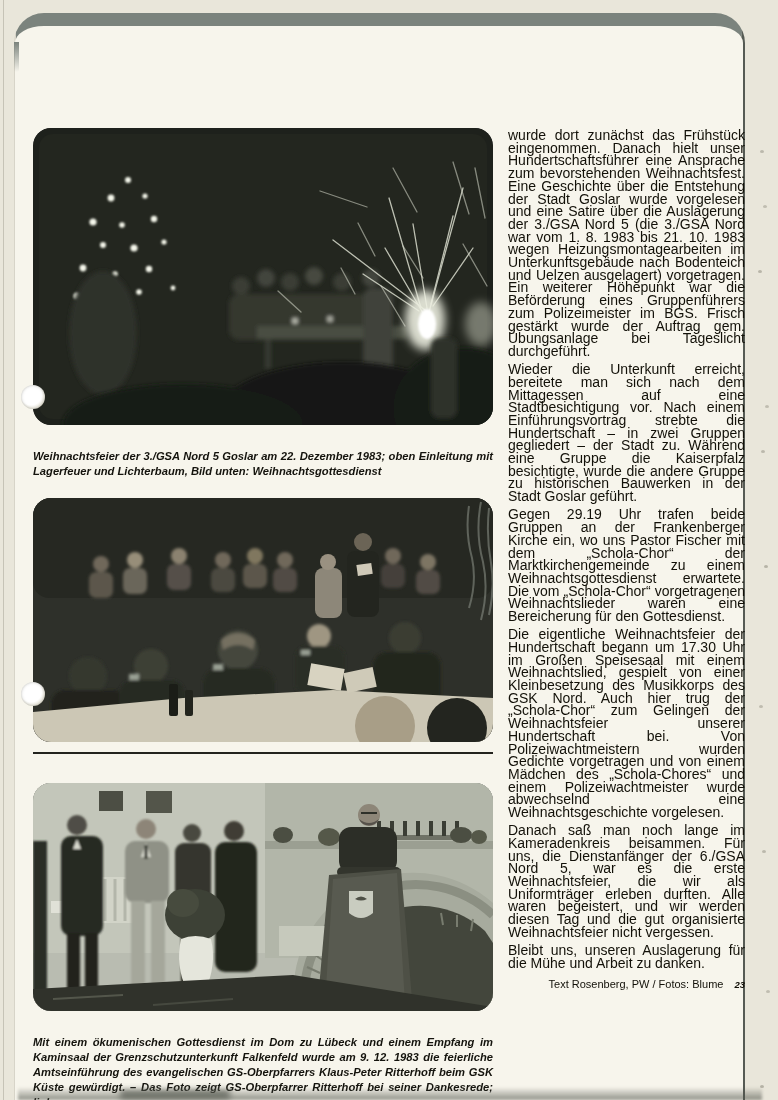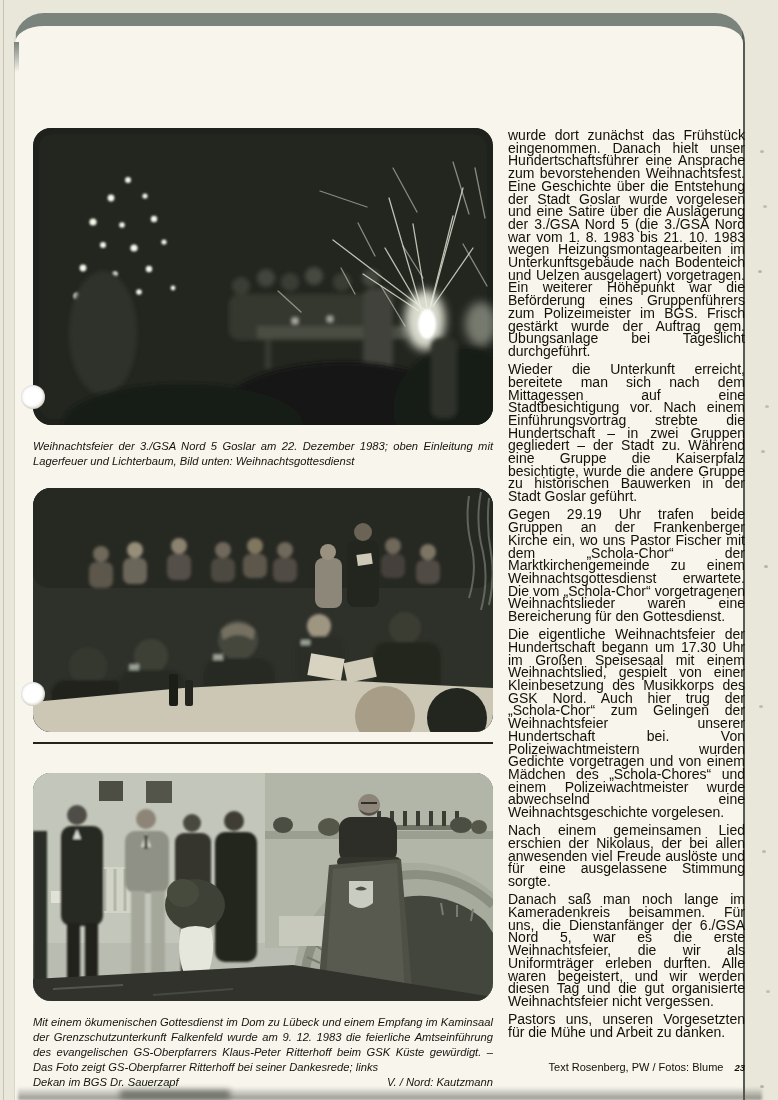--- a/index.html
+++ b/index.html
@@ -28,30 +28,30 @@
     background:#575b52;filter:blur(3px);opacity:.75;}
   .hole{position:absolute;left:21px;width:24px;height:24px;border-radius:50%;
     background:radial-gradient(circle at 42% 40%,#ffffff 52%,#e6e3d7 74%,#cecbbf 100%);
     box-shadow:inset 0 0 3px rgba(120,120,110,.5);z-index:5;}
   .hole-1{top:385px;} .hole-2{top:682px;}
 
   .left-col{position:absolute;left:33px;top:128px;width:460px;}
   figure{margin:0;padding:0;}
   .photo{display:block;width:460px;border-radius:18px;overflow:hidden;background:#222;}
   .caption{font-style:italic;font-size:11.2px;line-height:15px;text-align:justify;
-    color:#14130d;margin-top:14px;}
+    color:#14130d;margin-top:24px;font-weight:bold;}
   .caption-last{display:flex;justify-content:space-between;font-style:italic;
     font-size:11.2px;line-height:15px;color:#14130d;align-items:center;}
   .photo-2{margin-top:19px;}
   .divider{margin-top:10px;height:0;border-top:2px solid #23231e;width:460px;}
   .photo-3{margin-top:29px;}
 
   .right-col{position:absolute;left:508px;top:129px;width:237px;}
   .para{margin:0 0 5.5px 0;font-size:14px;line-height:12.7px;text-align:justify;color:#121008;}
-  .byline-row{display:flex;justify-content:flex-end;align-items:baseline;margin-top:22px;}
+  .byline-row{display:flex;justify-content:flex-end;align-items:baseline;margin-top:8px;}
   .byline{font-size:11px;color:#121008;}
   .page-number{font-size:9.5px;font-weight:bold;margin-left:11px;color:#121008;font-style:italic;}
 </style>
 </head>
 <body>
 
 <div class="page">
   <div class="scan-edge-left"></div>
   <div class="frame"></div>
   <div class="corner-taper"></div>
@@ -325,23 +325,22 @@
     </div>
   </div>
 
   <div class="right-col">
     <div>
 
     <p class="para">wurde dort zunächst das Frühstück eingenommen. Danach hielt unser Hundertschaftsführer eine Ansprache zum bevorstehenden Weihnachtsfest. Eine Geschichte über die Entstehung der Stadt Goslar wurde vorgelesen und eine Satire über die Auslagerung der 3./GSA Nord 5 (die 3./GSA Nord war vom 1. 8. 1983 bis 21. 10. 1983 wegen Heizungsmontagearbeiten im Unterkunftsgebäude nach Bodenteich und Uelzen ausgelagert) vorgetragen. Ein weiterer Höhepunkt war die Beförderung eines Gruppenführers zum Polizeimeister im BGS. Frisch gestärkt wurde der Auftrag gem. Übungsanlage bei Tageslicht durchgeführt.</p>
         <p class="para">Wieder die Unterkunft erreicht, bereitete man sich nach dem Mittagessen auf eine Stadtbesichtigung vor. Nach einem Einführungsvortrag strebte die Hundertschaft – in zwei Gruppen gegliedert – der Stadt zu. Während eine Gruppe die Kaiserpfalz besichtigte, wurde die andere Gruppe zu historischen Bauwerken in der Stadt Goslar geführt.</p>
         <p class="para">Gegen 29.19 Uhr trafen beide Gruppen an der Frankenberger Kirche ein, wo uns Pastor Fischer mit dem „Schola-Chor“ der Marktkirchengemeinde zu einem Weihnachtsgottesdienst erwartete. Die vom „Schola-Chor“ vorgetragenen Weihnachtslieder waren eine Bereicherung für den Gottesdienst.</p>
         <p class="para">Die eigentliche Weihnachtsfeier der Hundertschaft begann um 17.30 Uhr im Großen Speisesaal mit einem Weihnachtslied, gespielt von einer Kleinbesetzung des Musikkorps des GSK Nord. Auch hier trug der „Schola-Chor“ zum Gelingen der Weihnachtsfeier unserer Hundertschaft bei. Von Polizeiwachtmeistern wurden Gedichte vorgetragen und von einem Mädchen des „Schola-Chores“ und einem Polizeiwachtmeister wurde abwechselnd eine Weihnachtsgeschichte vorgelesen.</p>
-        <p class="para">Nach einem gemeinsamen Lied erschien der Nikolaus, der bei allen anwesenden viel Freude auslöste und für eine ausgelassene Stimmung sorgte.</p>
         <p class="para">Danach saß man noch lange im Kameradenkreis beisammen. Für uns, die Dienstanfänger der 6./GSA Nord 5, war es die erste Weihnachtsfeier, die wir als Uniformträger erleben durften. Alle waren begeistert, und wir werden diesen Tag und die gut organisierte Weihnachtsfeier nicht vergessen.</p>
-        <p class="para">Pastors uns, unseren Vorgesetzten für die Mühe und Arbeit zu danken.</p>
+        <p class="para">Bleibt uns, unseren Auslagerung für die Mühe und Arbeit zu danken.</p>
       </div>
     <div class="byline-row">
       <span class="byline">Text Rosenberg, PW / Fotos: Blume</span>
       <span class="page-number">23</span>
     </div>
   </div>
 
   <div class="hole hole-1"></div>
   <div class="hole hole-2"></div>
   <div class="bottom-blob"></div>

